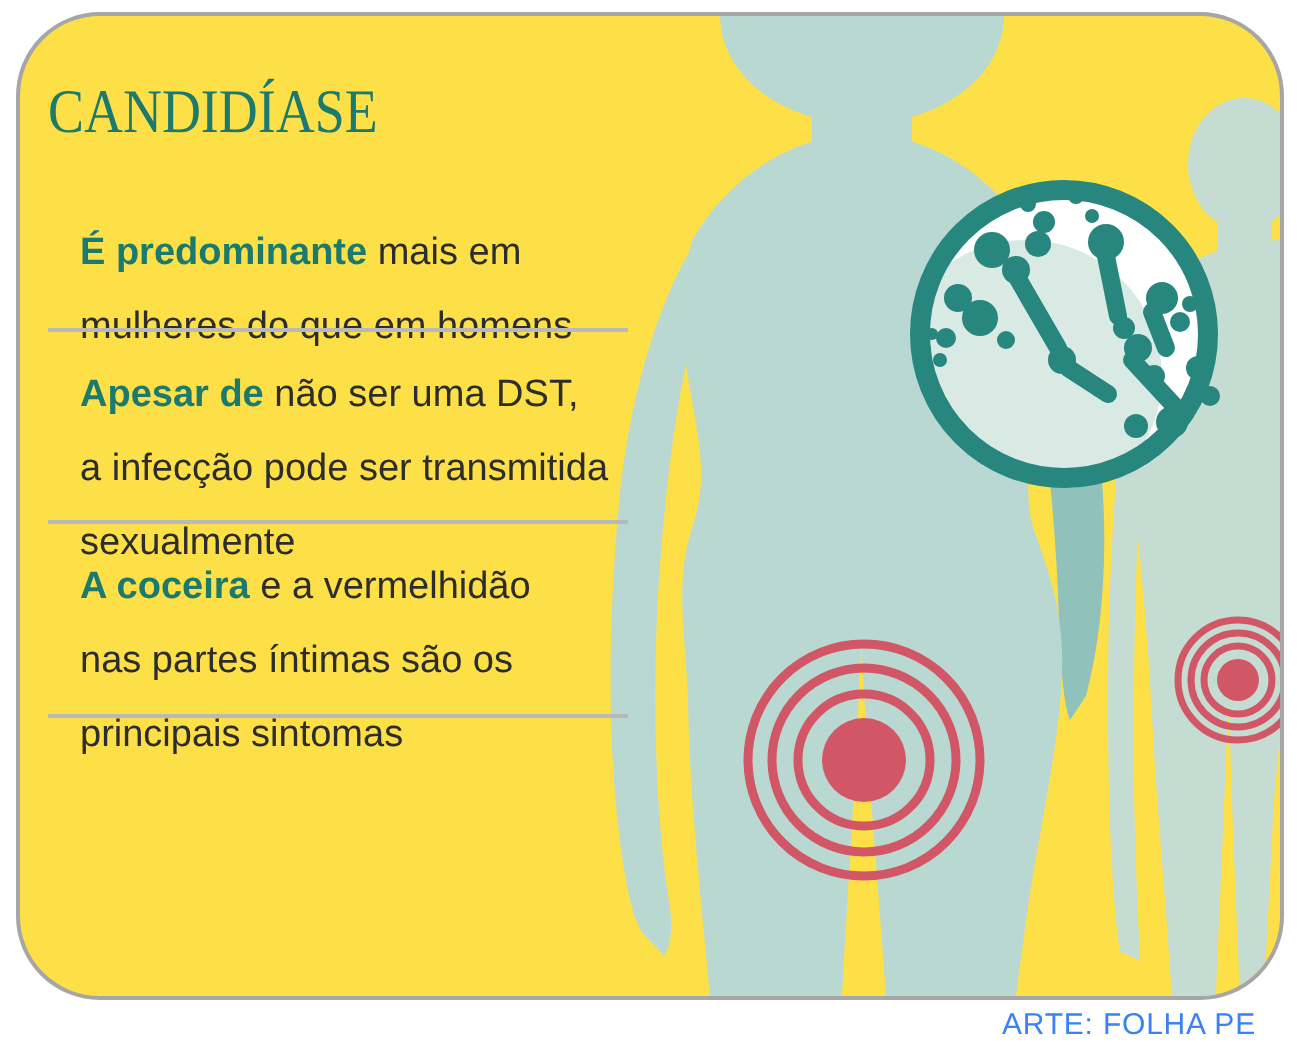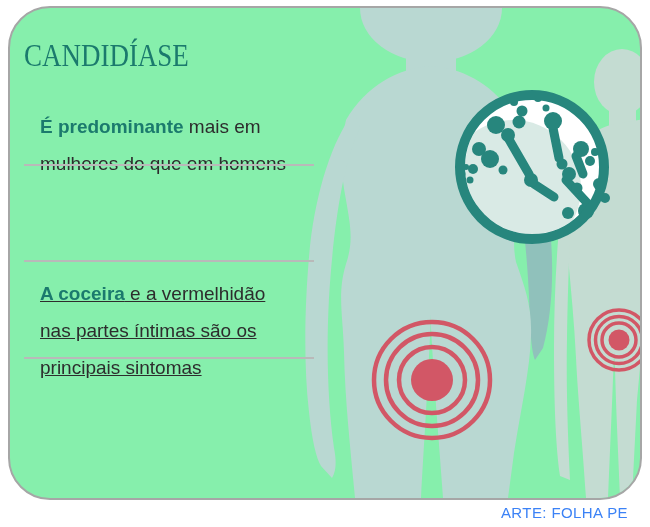--- a/index.html
+++ b/index.html
@@ -3,42 +3,42 @@
 <meta charset="utf-8">
 <style>
   html,body{margin:0;padding:0;}
   body{
     width:650px;height:527px;position:relative;background:#ffffff;
     font-family:"Liberation Sans", sans-serif;overflow:hidden;
   }
   .card{
     position:absolute;left:8px;top:6px;width:634px;height:494px;
     box-sizing:border-box;border:2px solid #a6a6a6;border-radius:42px;
-    background:#86efac;overflow:hidden;
+    background:#fde047;overflow:hidden;
   }
   .card svg{position:absolute;left:0;top:0;}
   .title{
     position:absolute;left:14px;top:30px;
     font-family:"Liberation Serif", serif;
     font-size:31px;color:#1b7a6d;letter-spacing:0px;
     transform:scaleX(0.87);transform-origin:left center;
     white-space:nowrap;z-index:3;
   }
   .sec-text{
     position:absolute;left:26px;width:330px;margin:4px;
     font-size:19px;line-height:37px;color:#2d2d2d;
     white-space:pre-line;z-index:3;
   }
   .lead{font-weight:bold;color:#1b7a6d;}
   .sep{
     position:absolute;left:14px;width:290px;height:2px;background:#b9b9b9;z-index:3;
   }
   .s1{top:96px;} .sep1{top:156px;}
   .s2{top:167px;} .sep2{top:252px;}
-  .s3{top:263px;text-decoration:underline;} .sep3{top:349px;}
+  .s3{top:263px;} .sep3{top:349px;}
   .s4{top:359px;}
   .credit{
     position:absolute;right:22px;top:504px;
     font-size:15px;letter-spacing:0.4px;color:#3b82f6;z-index:3;
   }
 </style>
 </head>
 <body>
 
 <div class="card">
@@ -163,20 +163,23 @@
       <circle cx="522" cy="159" r="72" fill="none" stroke="#27867d" stroke-width="10"></circle>
     </g>
   </svg>
 
   <div class="title">CANDIDÍASE</div>
 
   <p class="sec-text s1"><span class="lead">É predominante</span><span> mais em
 mulheres do que em homens</span></p>
   <div class="sep sep1"></div>
 
+  <p class="sec-text s2"><span class="lead">Apesar de</span><span> não ser uma DST,
+a infecção pode ser transmitida
+sexualmente</span></p>
   <div class="sep sep2"></div>
 
   <p class="sec-text s3"><span class="lead">A coceira</span><span> e a vermelhidão
 nas partes íntimas são os
 principais sintomas</span></p>
   <div class="sep sep3"></div>
 
 
 </div>
 

